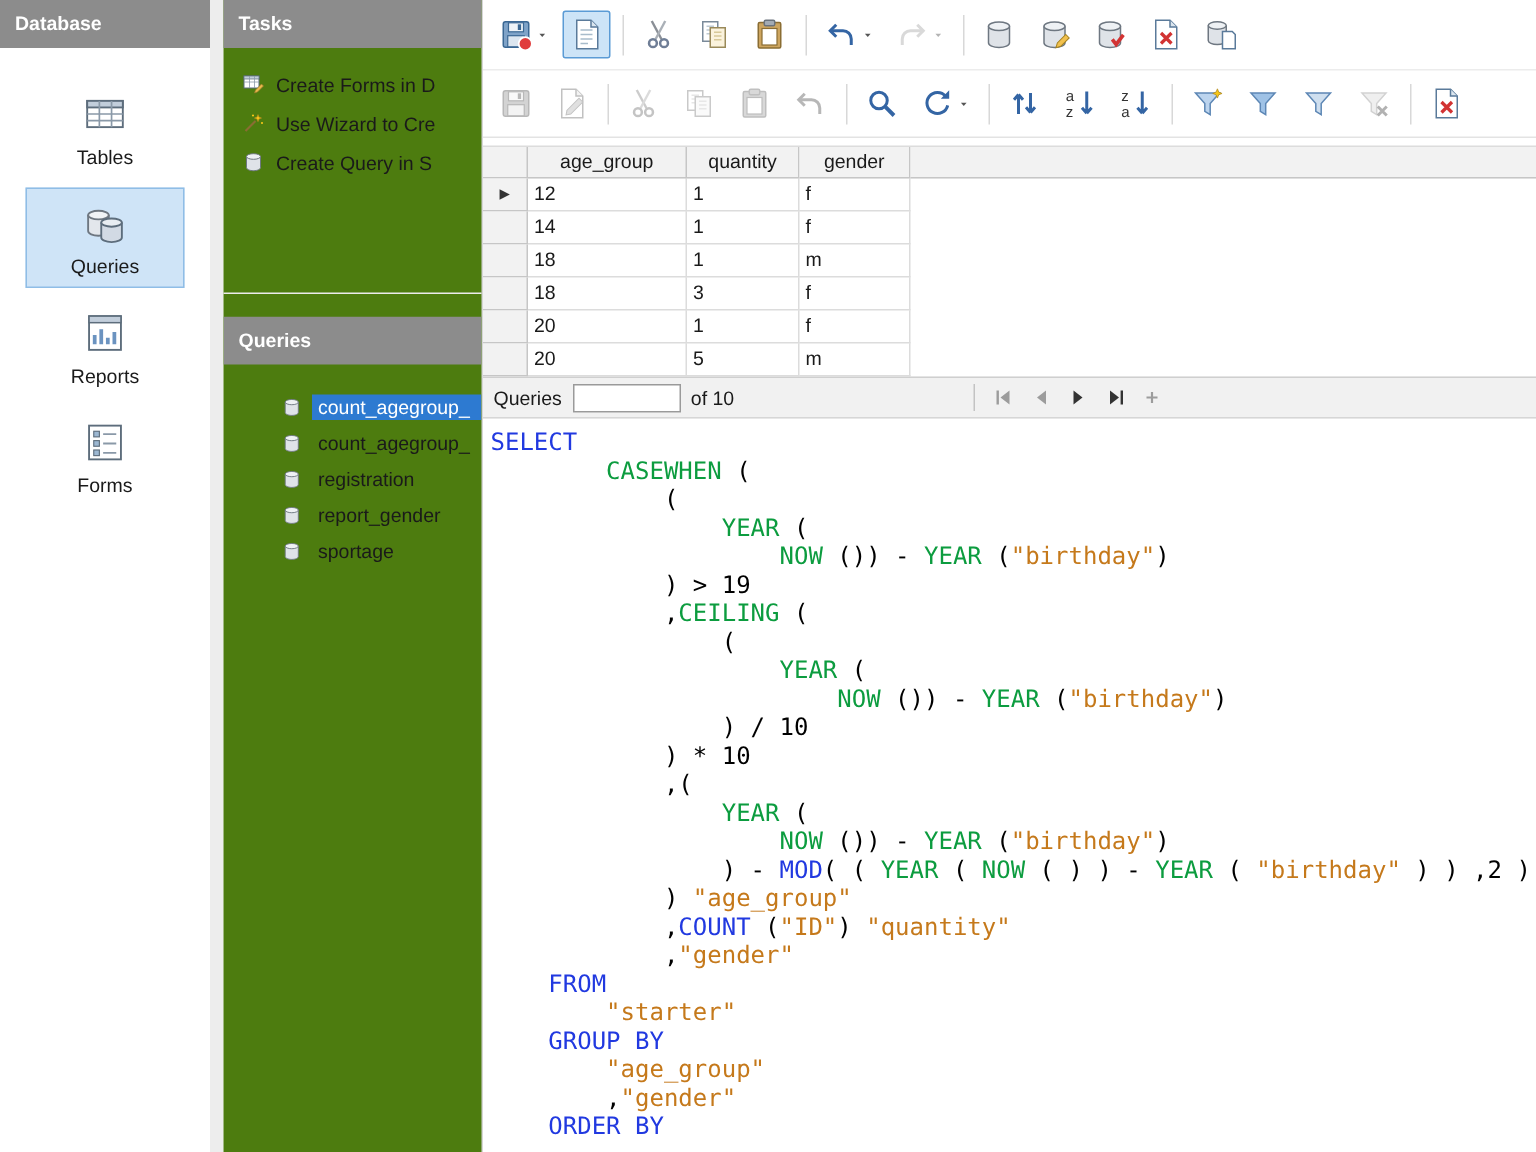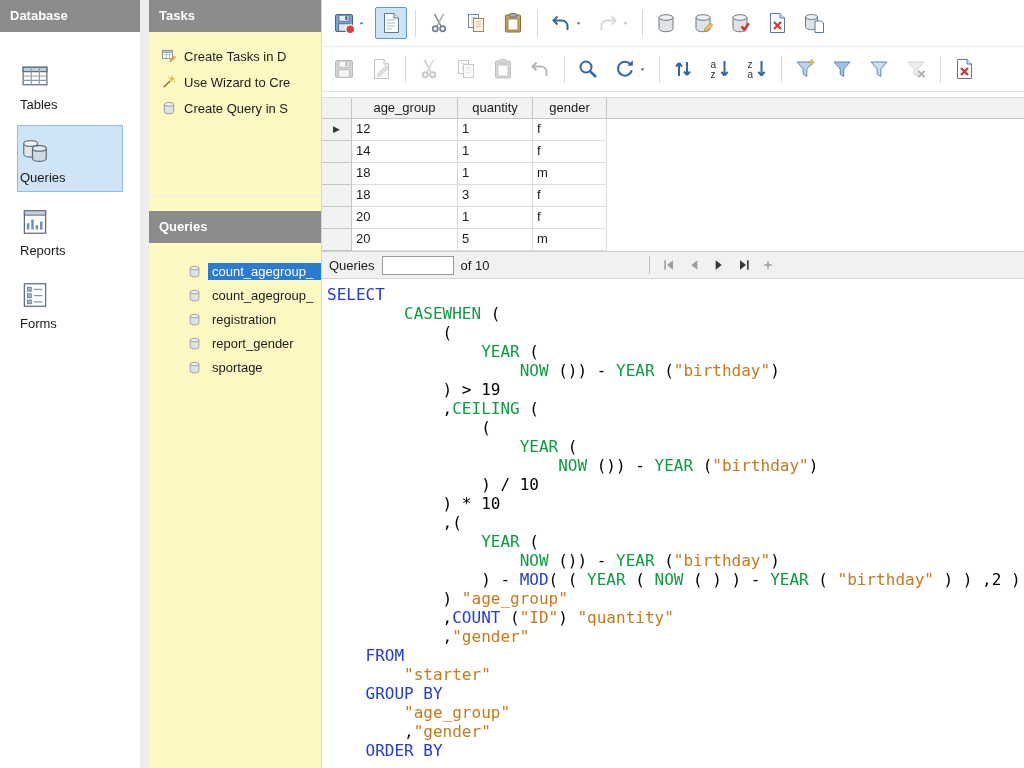--- a/index.html
+++ b/index.html
@@ -2,24 +2,24 @@
 <html style="--header-bar-bg: #8c8c8c; --selection-blue: #2d7ad1; --sidebar-selected-bg: #cfe4f7; --sidebar-selected-border: #8fbde6; --toolbar-active-bg: #cde4f7; --toolbar-active-border: #5b9bd5; --sql-keyword: #2139e0; --sql-function: #0c9c3f; --sql-string: #c5791b; --sql-plain: #000000;"><head>
 <meta charset="utf-8">
 <style>
 *{box-sizing:border-box;margin:0;padding:0}
 html,body{width:1024px;height:768px;overflow:hidden}
 body{font-family:"Liberation Sans",sans-serif;font-size:13px;color:#1a1a1a;background:#fff}
 .app{display:flex;width:100%;height:100%}
 .pane-header{height:32px;flex:none;background:var(--header-bar-bg,#8c8c8c);color:#fff;font-weight:bold;line-height:32px;padding-left:10px;font-size:13px}
 .sidebar{width:140px;flex:none;display:flex;flex-direction:column;background:#fff}
 .side-items{padding-top:20px;display:flex;flex-direction:column;align-items:center;gap:6px}
-.side-item{width:106px;padding:8px 2px 6px;display:flex;flex-direction:column;gap:6px;border:1px solid transparent}
+.side-item{width:106px;padding:8px 2px 6px;display:flex;flex-direction:column;align-items:center;gap:6px;border:1px solid transparent}
 .side-item.selected{background:var(--sidebar-selected-bg,#cfe4f7);border-color:var(--sidebar-selected-border,#8fbde6)}
 .splitter{width:9px;flex:none;background:#ededed}
-.mid{width:173px;flex:none;display:flex;flex-direction:column;background:#fef9c3;border-right:1px solid #d6d6d6}
+.mid{width:173px;flex:none;display:flex;flex-direction:column;background:#4d7c0f;border-right:1px solid #d6d6d6}
 .panel-tasks{height:196px;flex:none;border-bottom:1px solid #ececec;display:flex;flex-direction:column}
 .task-items{padding:15px 0 0 12px;display:flex;flex-direction:column;gap:8px}
 .task-item{display:flex;align-items:center;gap:7px;white-space:nowrap;overflow:hidden;height:18px}
 .mid-gap{height:15px;flex:none}
 .panel-queries{flex:1;display:flex;flex-direction:column;overflow:hidden}
 .query-items{padding:18px 0 0 38px;display:flex;flex-direction:column;gap:3px}
 .query-item{display:flex;align-items:center;gap:6px;height:21px;white-space:nowrap;overflow:hidden}
 .query-label{padding:1px 4px;flex:1}
 .query-item.selected .query-label{background:var(--selection-blue,#2d7ad1);color:#fff}
 .main{flex:1;min-width:0;display:flex;flex-direction:column;background:#fff;overflow:hidden}
@@ -113,21 +113,21 @@
       <div class="task-items" id="task-items">
           <div class="task-item">
             <span class="task-ic">
               <svg width="16" height="16" viewBox="0 0 24 24" xmlns="http://www.w3.org/2000/svg">
                 <rect x="2.5" y="4" width="15" height="12" fill="#fff" stroke="#5d6d7c"></rect>
                 <rect x="2.5" y="4" width="15" height="3" fill="#c2cedb" stroke="#5d6d7c" stroke-width=".7"></rect>
                 <path d="M8 4v12M13 4v12M2.5 10h15" stroke="#8a99a8" stroke-width=".8"></path>
                 <path d="M13 21l1-3 6-6 2 2-6 6z" fill="#e8b84b" stroke="#9a7a2a" stroke-width=".7"></path>
               </svg>
             </span>
-            <span class="task-label">Create Tasks in D</span>
+            <span class="task-label">Create Forms in D</span>
           </div>
           <div class="task-item">
             <span class="task-ic">
               <svg width="16" height="16" viewBox="0 0 24 24" xmlns="http://www.w3.org/2000/svg">
                 <path d="M4 20 14 10" stroke="#8a6d33" stroke-width="2.2"></path>
                 <path d="M16.5 3.5l1 2.6 2.6 1-2.6 1-1 2.6-1-2.6-2.6-1 2.6-1z" fill="#f5c518" stroke="#b08a20" stroke-width=".6"></path>
                 <circle cx="20.5" cy="12" r="1.1" fill="#f5c518"></circle>
                 <circle cx="11.5" cy="4.5" r="1.1" fill="#f5c518"></circle>
               </svg>
             </span>

